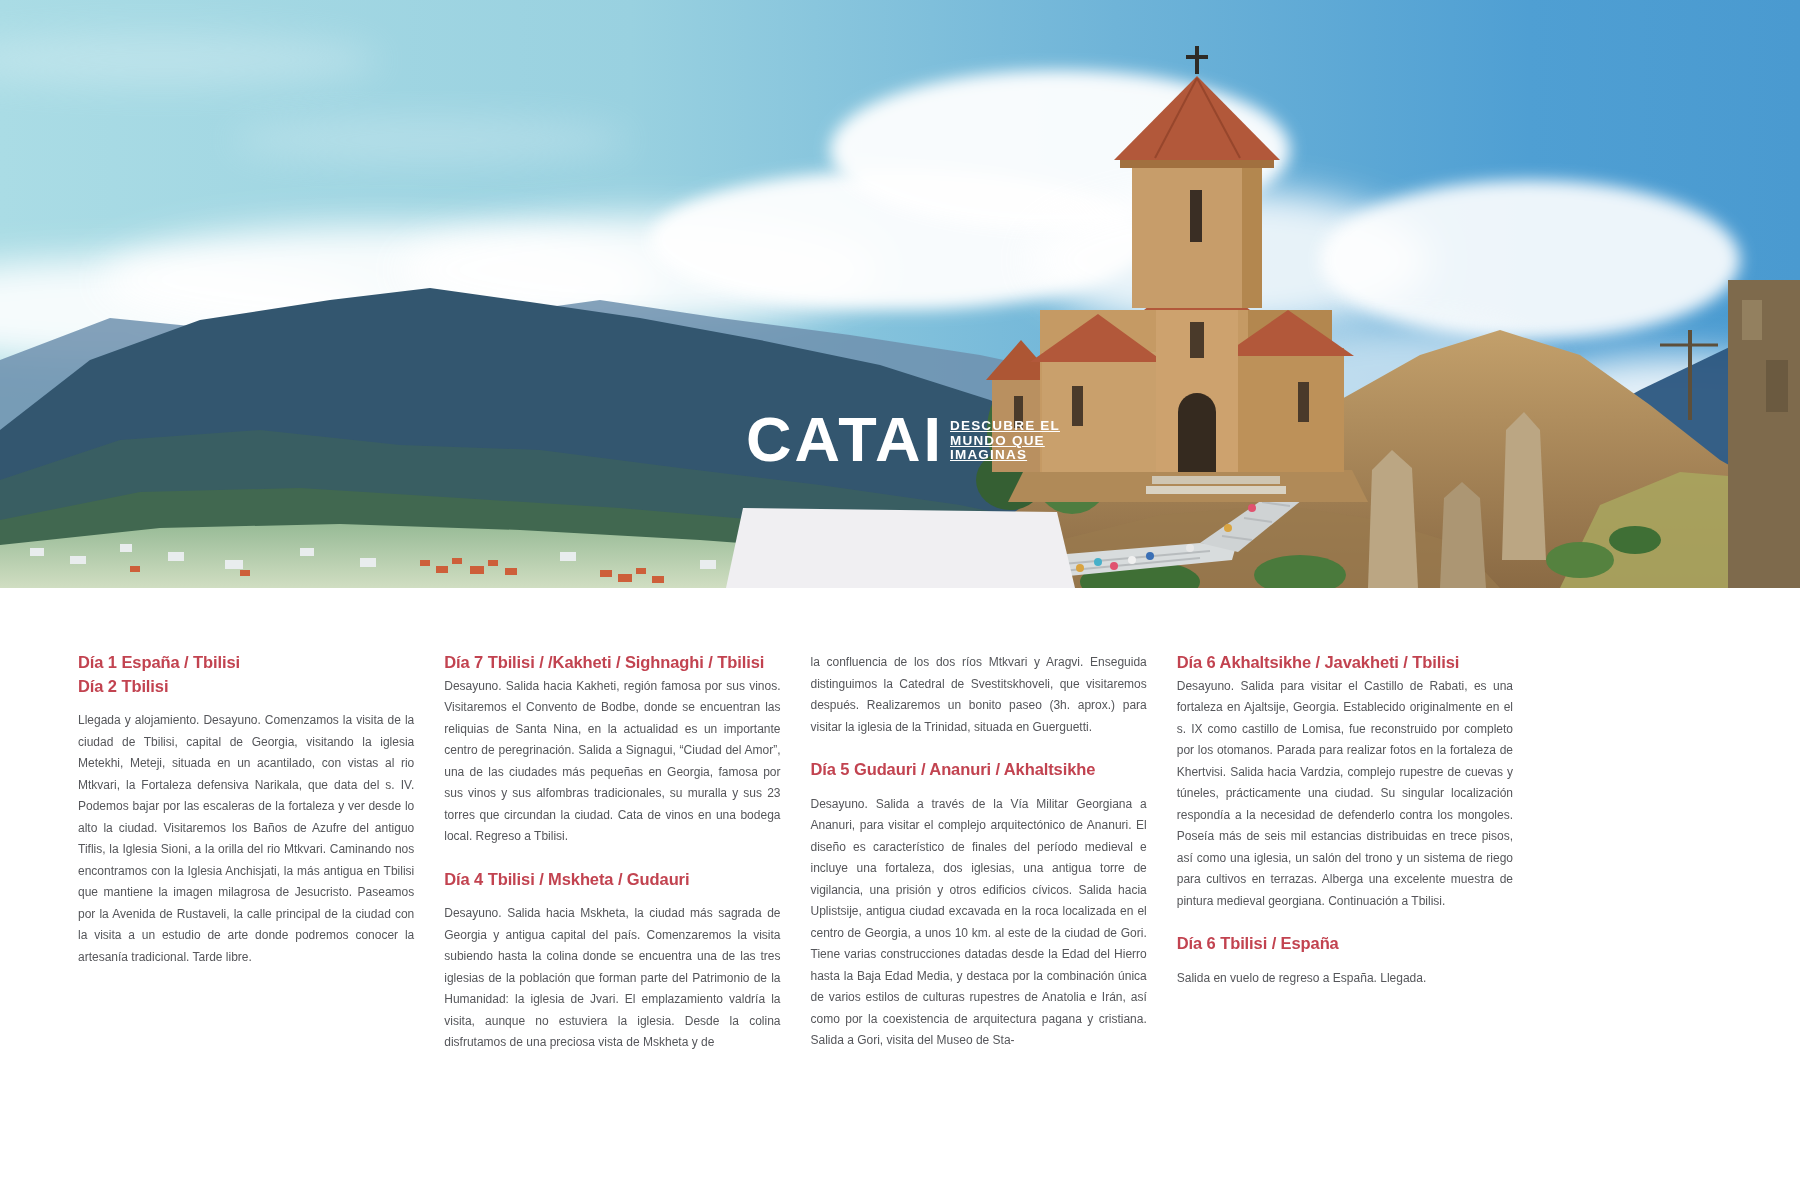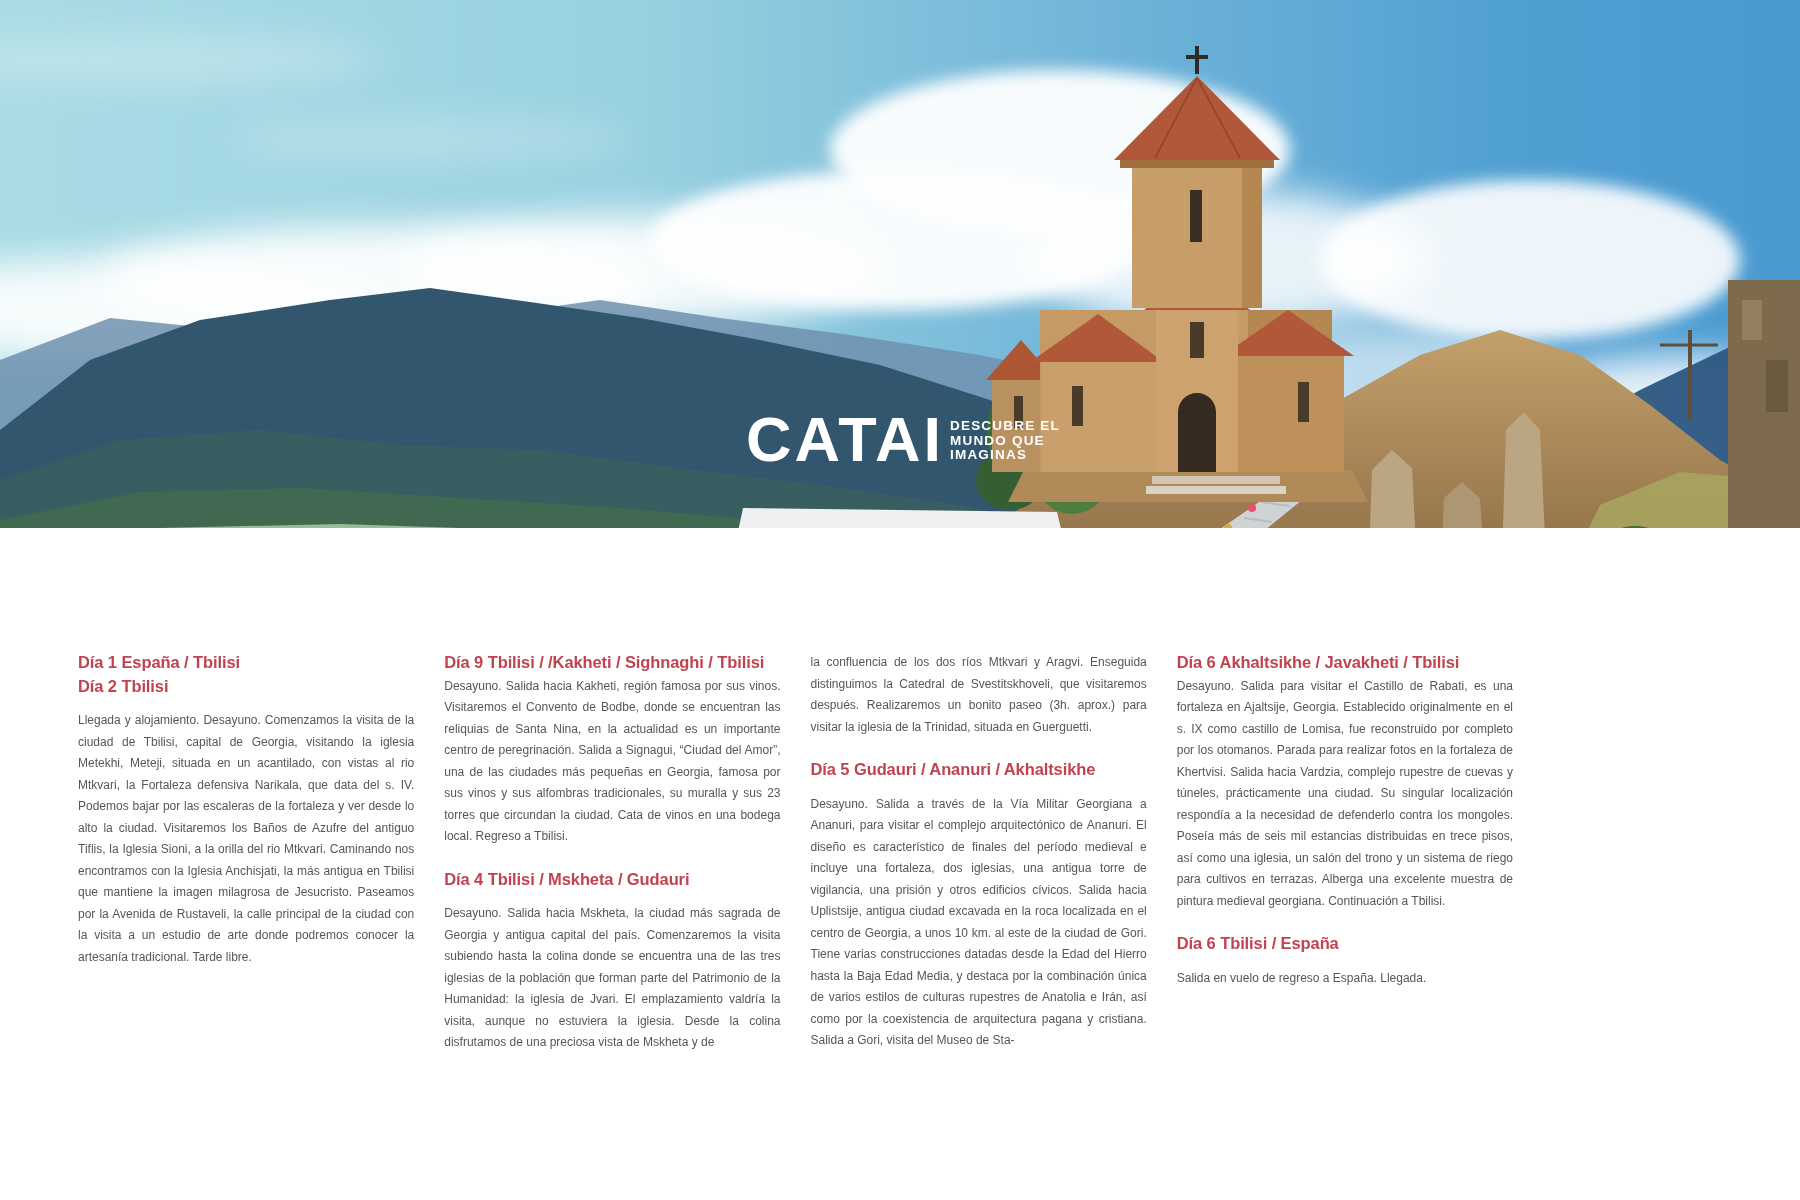--- a/index.html
+++ b/index.html
@@ -5,32 +5,32 @@
   html,body{margin:0;padding:0;}
   body{
     width:1800px;height:1200px;
     background:#ffffff;
     font-family:"Liberation Sans", sans-serif;
     position:relative;
     overflow:hidden;
   }
   
   .hero{
-    position:absolute;left:0;top:0;width:1800px;height:528px;overflow:hidden;
+    position:absolute;left:0;top:0;width:1800px;height:588px;overflow:hidden;
   }
   .hero svg{display:block;}
   .logo{
     position:absolute;left:746px;top:408px;
     color:#ffffff;font-weight:bold;font-size:63px;letter-spacing:3px;
     line-height:1;white-space:nowrap;
   }
   .tagline{
     position:absolute;left:950px;top:419px;
     color:#ffffff;font-weight:bold;font-size:13.5px;letter-spacing:1.2px;
-    line-height:14.6px;white-space:nowrap;
+    line-height:14.6px;white-space:nowrap;text-decoration:underline;
   }
   
   .content{
     position:absolute;left:0;top:588px;width:1588px;
     box-sizing:border-box;
     padding:64px 75px 0 78px;
     display:grid;
     grid-template-columns:repeat(4,1fr);
     column-gap:30px;
   }
@@ -247,21 +247,21 @@
 
 <div class="content">
 
   <div class="col">
     <h3 class="day-title">Día 1 España / Tbilisi</h3>
     <h3 class="day-title">Día 2 Tbilisi</h3>
     <p class="day-body last">Llegada y alojamiento. Desayuno. Comenzamos la visita de la ciudad de Tbilisi, capital de Georgia, visitando la iglesia Metekhi, Meteji, situada en un acantilado, con vistas al rio Mtkvari, la Fortaleza defensiva Narikala, que data del s. IV. Podemos bajar por las escaleras de la fortaleza y ver desde lo alto la ciudad. Visitaremos los Baños de Azufre del antiguo Tiflis, la Iglesia Sioni, a la orilla del rio Mtkvari. Caminando nos encontramos con la Iglesia Anchisjati, la más antigua en Tbilisi que mantiene la imagen milagrosa de Jesucristo. Paseamos por la Avenida de Rustaveli, la calle principal de la ciudad con la visita a un estudio de arte donde podremos conocer la artesanía tradicional. Tarde libre.</p>
   </div>
 
   <div class="col">
-    <h3 class="day-title">Día 9 Tbilisi / /Kakheti / Sighnaghi / Tbilisi</h3>
+    <h3 class="day-title">Día 7 Tbilisi / /Kakheti / Sighnaghi / Tbilisi</h3>
     <p class="day-body">Desayuno. Salida hacia Kakheti, región famosa por sus vinos. Visitaremos el Convento de Bodbe, donde se encuentran las reliquias de Santa Nina, en la actualidad es un importante centro de peregrinación. Salida a Signagui, “Ciudad del Amor”, una de las ciudades más pequeñas en Georgia, famosa por sus vinos y sus alfombras tradicionales, su muralla y sus 23 torres que circundan la ciudad. Cata de vinos en una bodega local. Regreso a Tbilisi.</p>
     <h3 class="day-title">Día 4 Tbilisi / Mskheta / Gudauri</h3>
     <p class="day-body last">Desayuno. Salida hacia Mskheta, la ciudad más sagrada de Georgia y antigua capital del país. Comenzaremos la visita subiendo hasta la colina donde se encuentra una de las tres iglesias de la población que forman parte del Patrimonio de la Humanidad: la iglesia de Jvari. El emplazamiento valdría la visita, aunque no estuviera la iglesia. Desde la colina disfrutamos de una preciosa vista de Mskheta y de</p>
   </div>
 
   <div class="col">
     <p class="day-body">la confluencia de los dos ríos Mtkvari y Aragvi. Enseguida distinguimos la Catedral de Svestitskhoveli, que visitaremos después. Realizaremos un bonito paseo (3h. aprox.) para visitar la iglesia de la Trinidad, situada en Guerguetti.</p>
     <h3 class="day-title">Día 5 Gudauri / Ananuri / Akhaltsikhe</h3>
     <p class="day-body last">Desayuno. Salida a través de la Vía Militar Georgiana a Ananuri, para visitar el complejo arquitectónico de Ananuri. El diseño es característico de finales del período medieval e incluye una fortaleza, dos iglesias, una antigua torre de vigilancia, una prisión y otros edificios cívicos. Salida hacia Uplistsije, antigua ciudad excavada en la roca localizada en el centro de Georgia, a unos 10 km. al este de la ciudad de Gori. Tiene varias construcciones datadas desde la Edad del Hierro hasta la Baja Edad Media, y destaca por la combinación única de varios estilos de culturas rupestres de Anatolia e Irán, así como por la coexistencia de arquitectura pagana y cristiana. Salida a Gori, visita del Museo de Sta-</p>
   </div>

